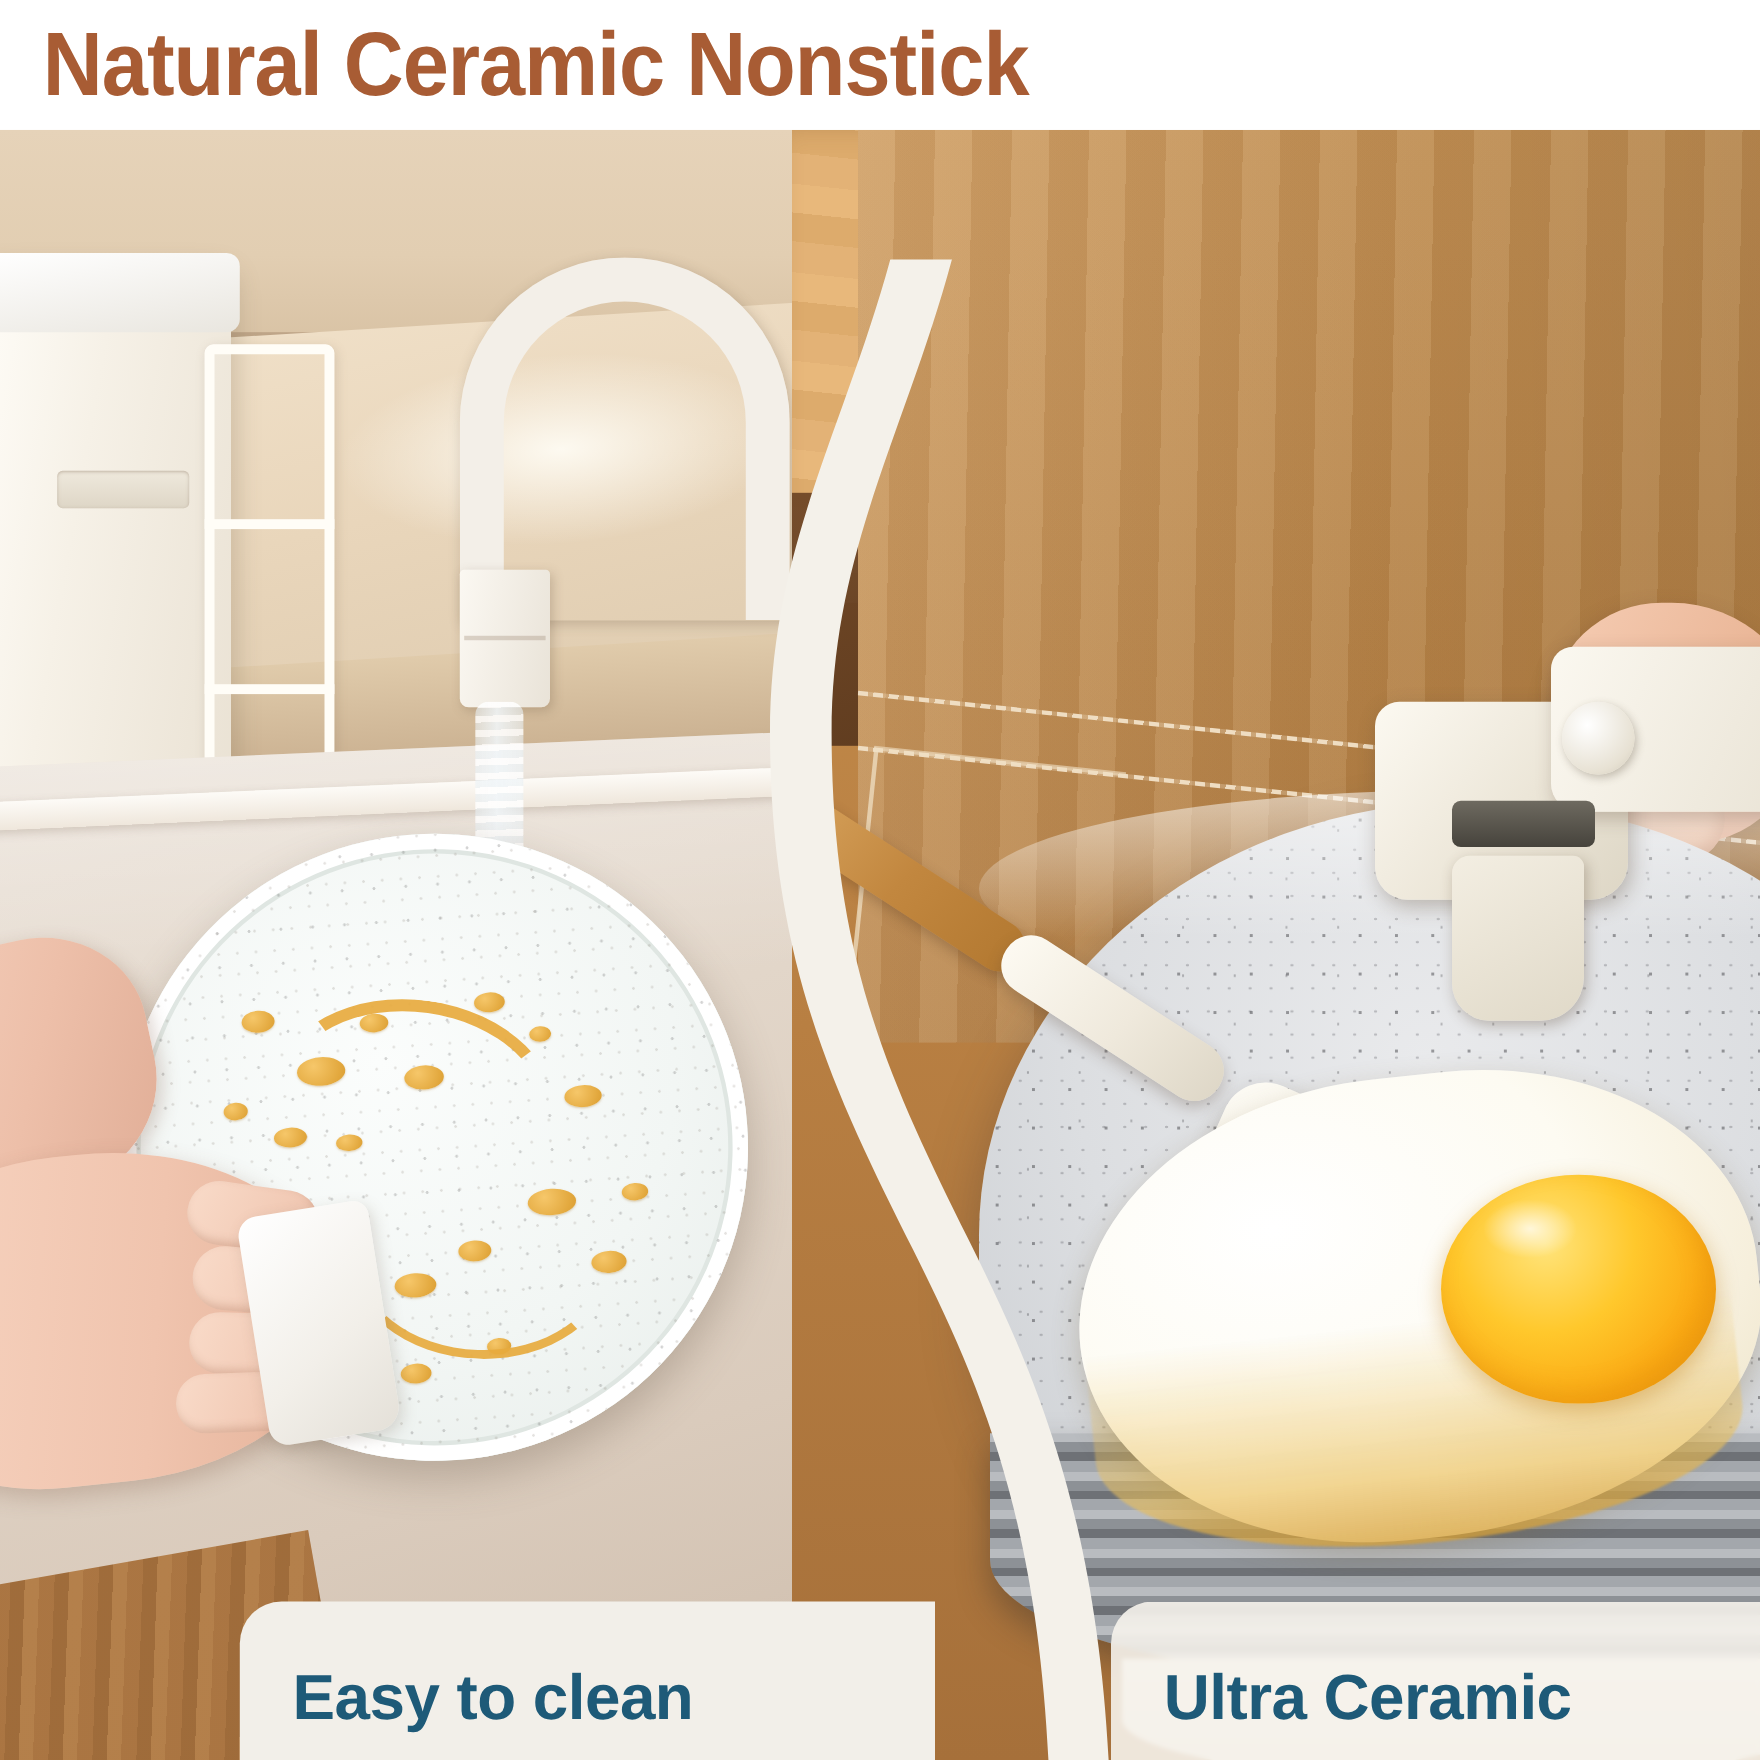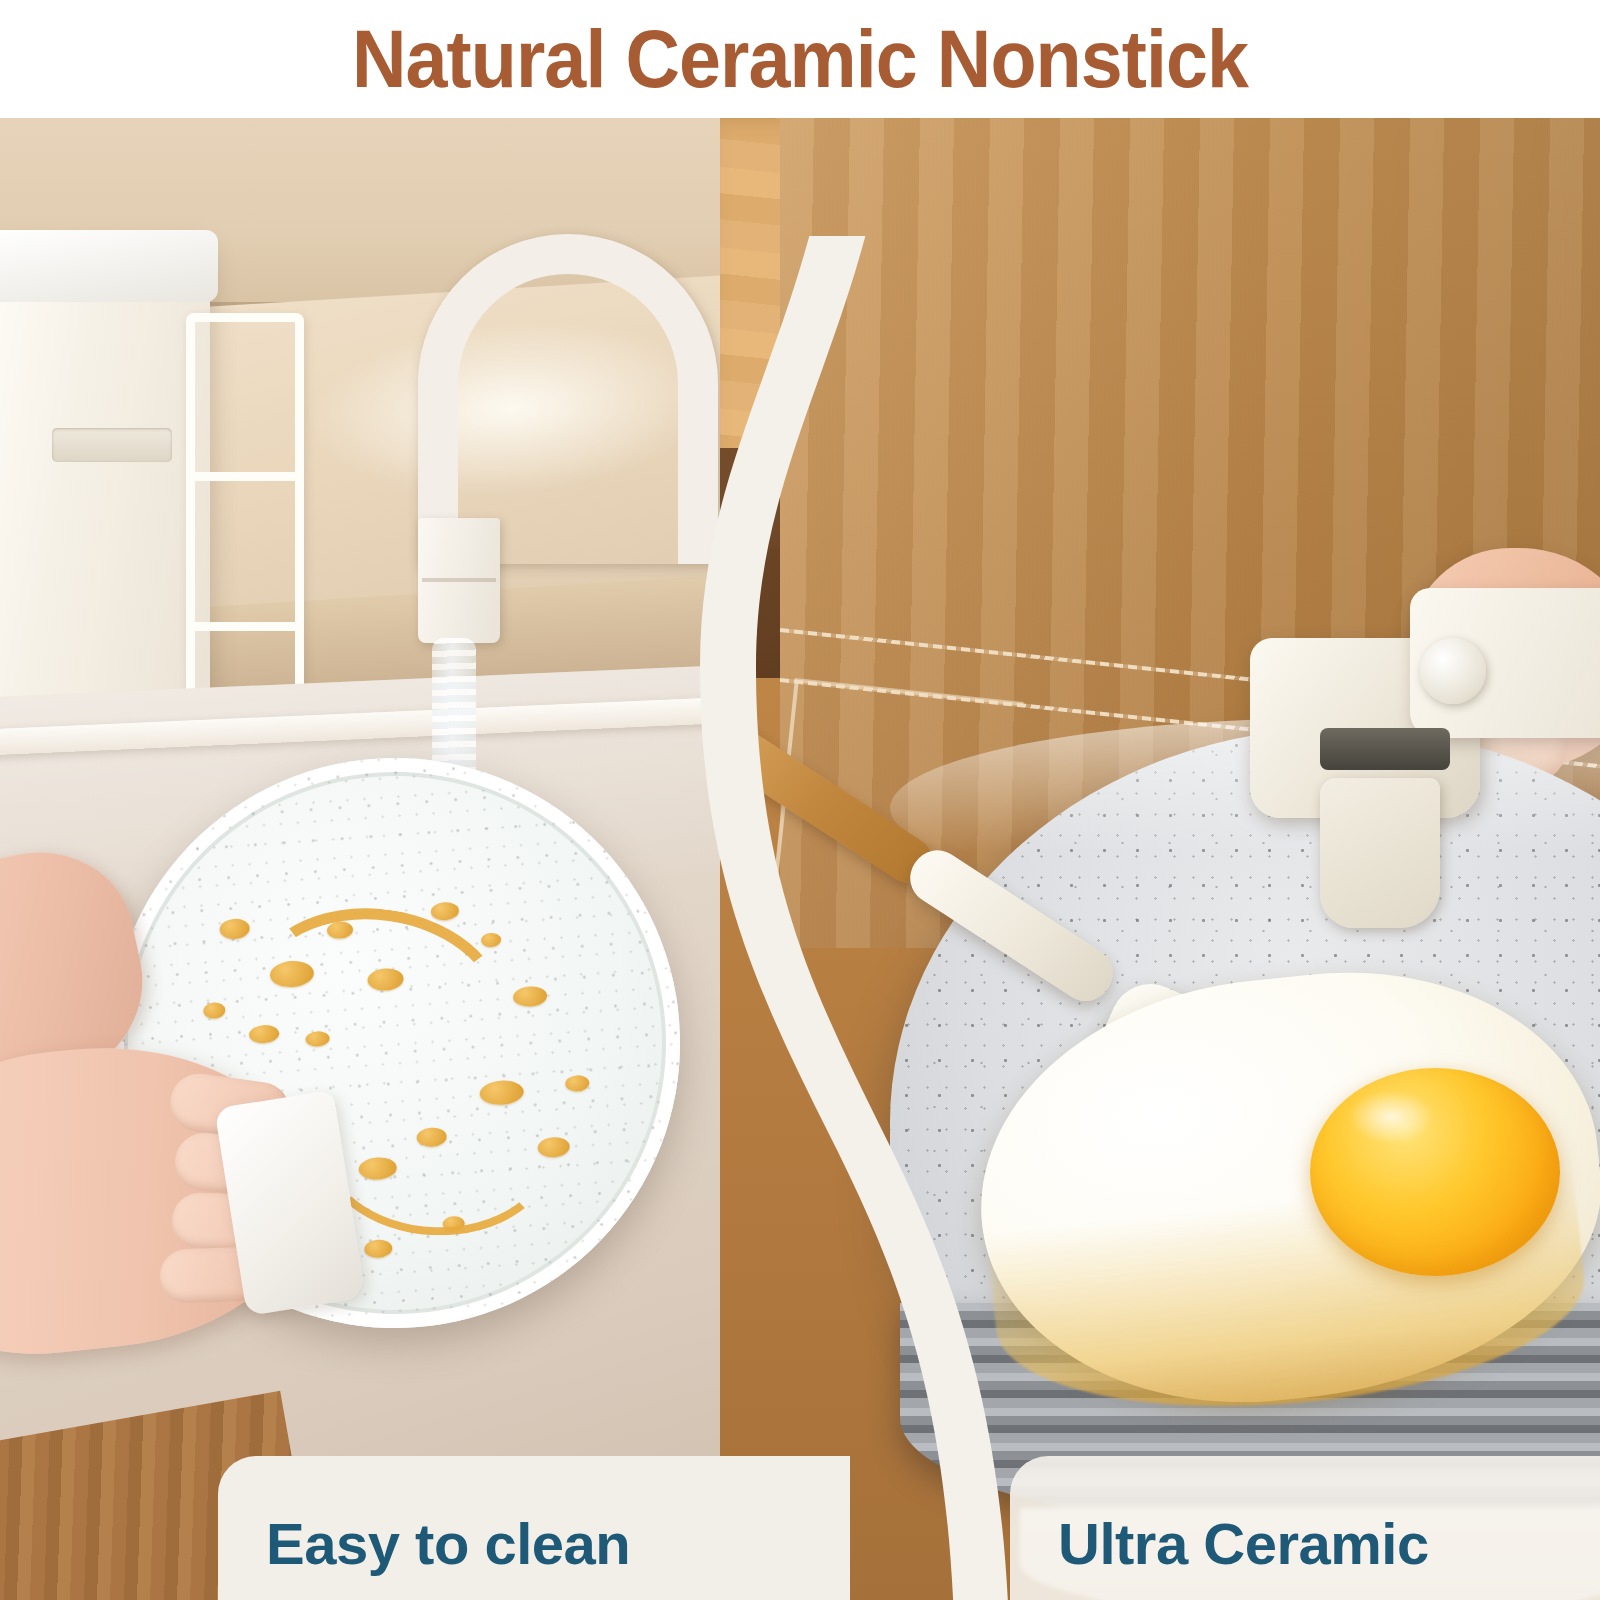--- a/index.html
+++ b/index.html
@@ -8,21 +8,21 @@
   body {
     width:1600px; height:1600px;
     font-family:"Liberation Sans", sans-serif;
     overflow:hidden; position:relative;
   }
 
   
   #header-band{
     position:absolute; left:0; top:0; width:1600px; height:118px;
     background:#FFFFFF; z-index:40;
-    display:flex; align-items:center; justify-content:center;
+    display:flex; align-items:center; justify-content:flex-start;
   }
   #page-title{
     font-size:82px; line-height:82px; font-weight:bold;
     color:#A85C34; letter-spacing:-1px;
     transform:scaleX(0.92);
     white-space:nowrap;
     font-family:"Liberation Sans", sans-serif;
   }
 
   

